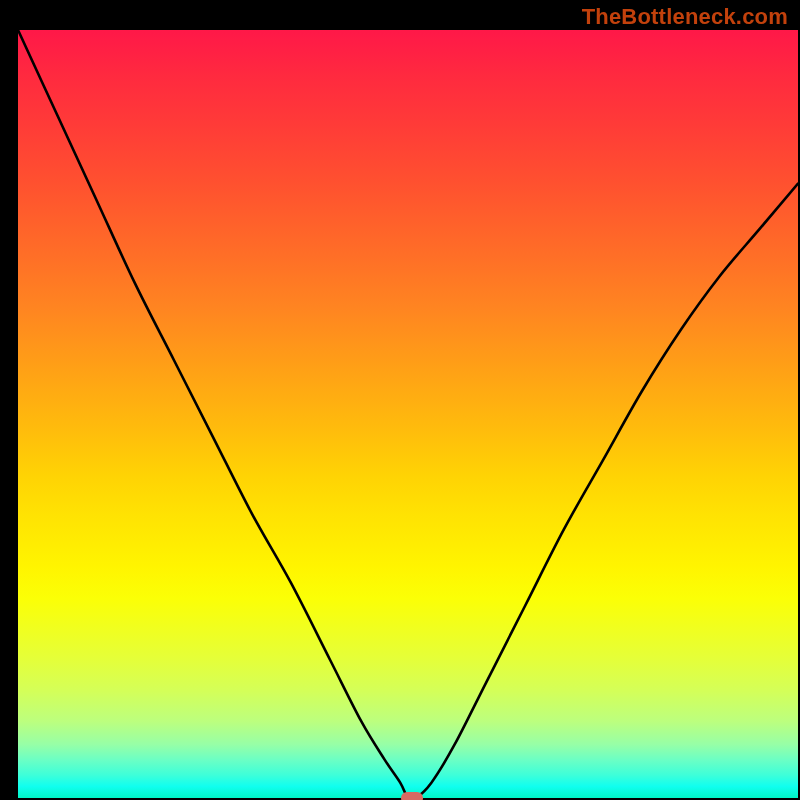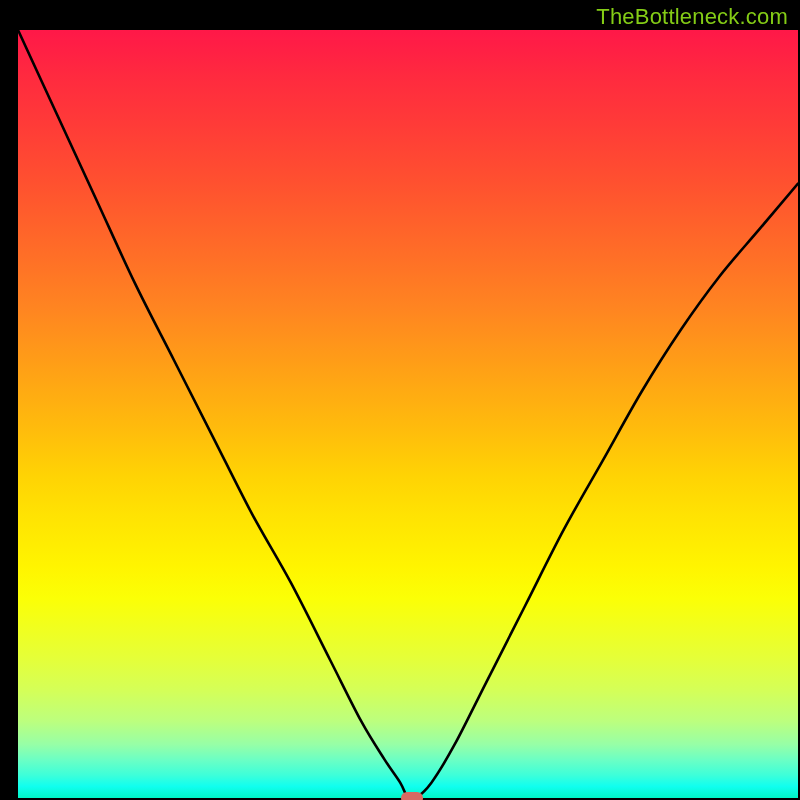--- a/index.html
+++ b/index.html
@@ -9,23 +9,23 @@
     height: 800px;
     background: #000;
     position: relative;
     overflow: hidden;
     font-family: Arial, Helvetica, sans-serif;
   }
   .watermark {
     position: absolute;
     top: 4px;
     right: 12px;
-    color: #84cc16;
+    color: #c2410c;
     font-size: 22px;
-    font-weight: 400;
+    font-weight: 700;
     z-index: 10;
     letter-spacing: 0.2px;
   }
   .plot {
     position: absolute;
     left: 18px;
     top: 30px;
     width: 780px;
     height: 768px;
   }

